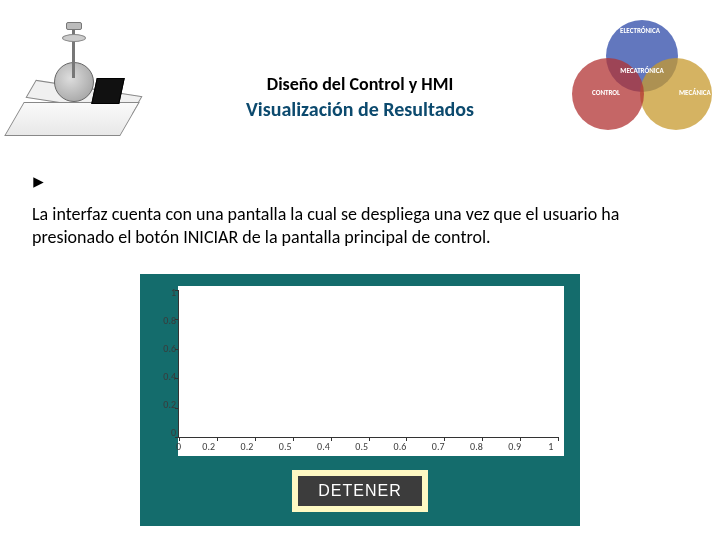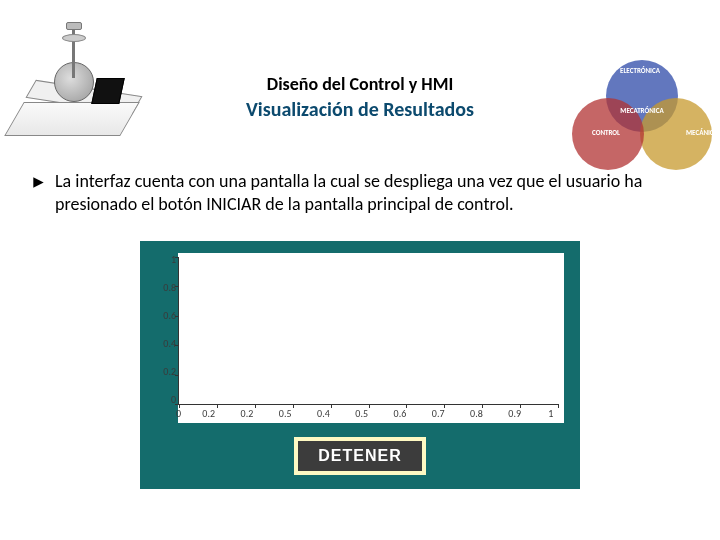--- a/index.html
+++ b/index.html
@@ -48,20 +48,21 @@
     color: #0c4a6e;
     margin-top: 2px;
   }
   .bullet-block {
     margin: 20px 32px 0 32px;
   }
   .bullet-row {
     display: flex;
     align-items: flex-start;
     gap: 10px;
+    flex-direction: column;
   }
   .bullet-icon {
     flex: 0 0 auto;
     margin-top: 4px;
   }
   .bullet-text {
     font-size: 18px;
     color: #000;
     line-height: 1.25;
   }
@@ -130,24 +131,24 @@
     background: #333;
     bottom: -4px;
   }
   .btn-row {
     text-align: center;
     margin-top: 14px;
   }
   .stop-btn {
     display: inline-block;
     background: #3c3c3c;
-    border: 4px solid #fef9c3;
+    border: 6px solid #fef9c3;
     color: #fff;
     font-size: 16px;
-    font-weight: 700;
+    font-weight: 400;
     letter-spacing: 1px;
     padding: 6px 20px;
     cursor: pointer;
   }
   
   .mech-base {
     position: absolute;
     left: 6px; top: 84px;
     width: 116px; height: 34px;
     background: linear-gradient(#fafafa,#e8e8e8);
@@ -194,21 +195,21 @@
   }
   .mech-disc {
     position: absolute;
     left: 54px; top: 16px;
     width: 24px; height: 8px;
     background: #ccc;
     border: 1px solid #888;
     border-radius: 50%;
   }
   
-  .venn { position: relative; width: 100%; height: 100%; margin-top: 40px; }
+  .venn { position: relative; width: 100%; height: 100%; }
   .circle {
     position: absolute;
     width: 72px; height: 72px;
     border-radius: 50%;
     opacity: 0.75;
   }
   .c1 { background: #2e4aa8; left: 34px; top: 2px; }
   .c2 { background: #c79a2e; left: 68px; top: 40px; }
   .c3 { background: #b23333; left: 0px;  top: 40px; }
   .center-label {
@@ -246,21 +247,21 @@
     <div class="subtitle">Visualización de Resultados</div>
   </div>
 
   <div class="right-image">
     <div class="venn">
       <div class="circle c1"></div>
       <div class="circle c2"></div>
       <div class="circle c3"></div>
       <div class="edge-label" style="left:48px;top:8px;">ELECTRÓNICA</div>
       <div class="edge-label" style="left:20px;top:70px;">CONTROL</div>
-      <div class="edge-label" style="left:86px;top:70px;padding-left:28px;">MECÁNICA</div>
+      <div class="edge-label" style="left:79px;top:70px;padding-left:28px;">MECÁNICA</div>
       <div class="center-label">MECATRÓNICA</div>
     </div>
   </div>
 </div>
 
 <div class="bullet-block">
   <div class="bullet-row">
     <span class="bullet-icon">
       <svg width="13" height="13" viewBox="0 0 10 10">
           <path d="M1 1 L9 5 L1 9 Z" fill="#000"></path>

